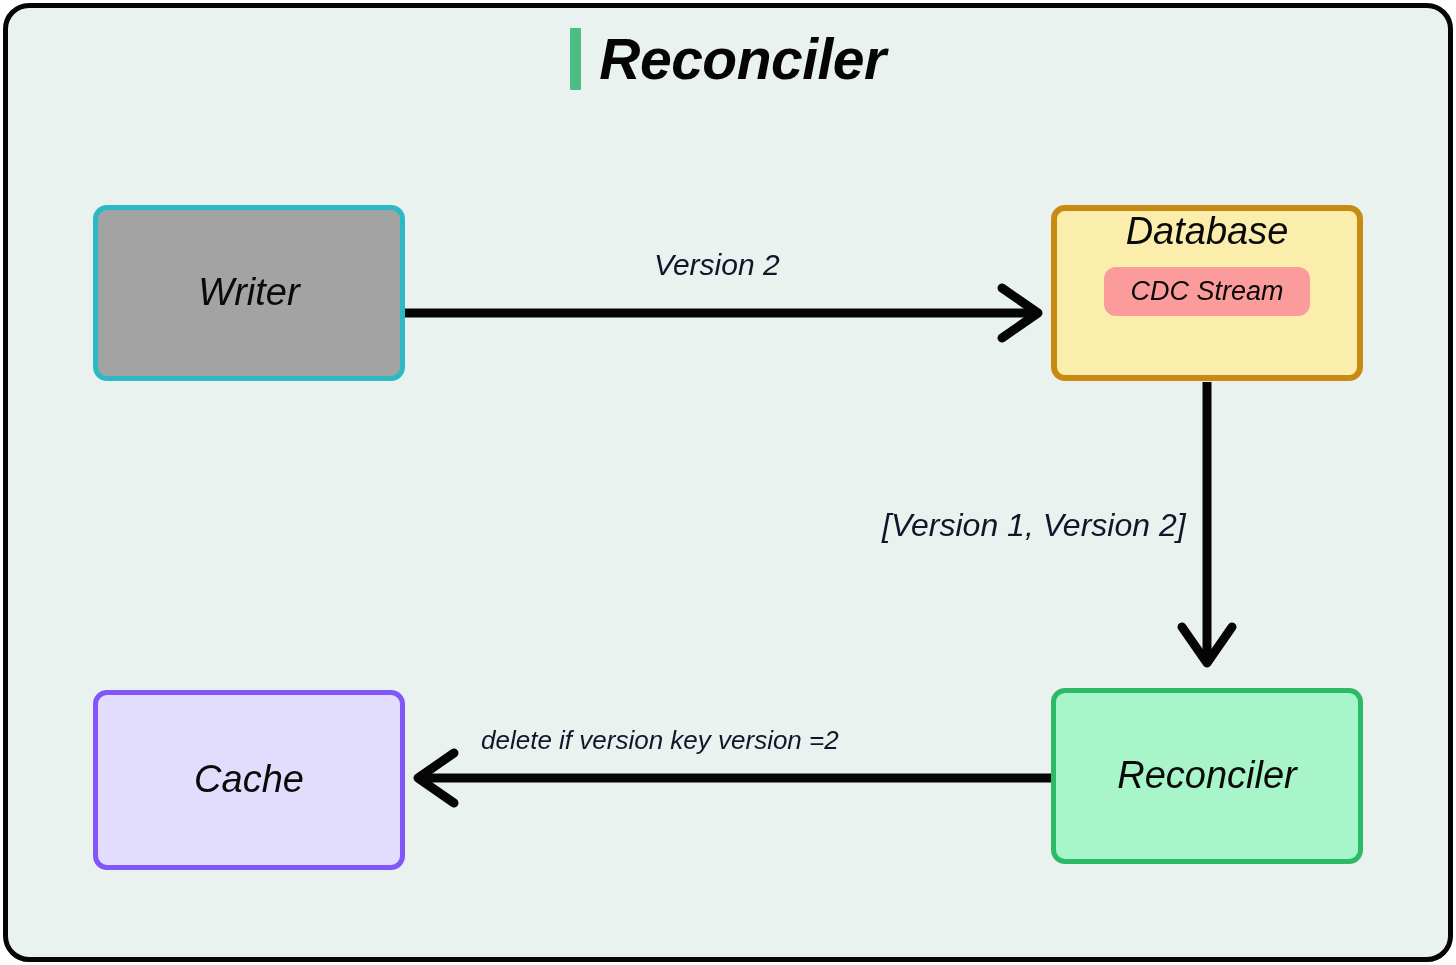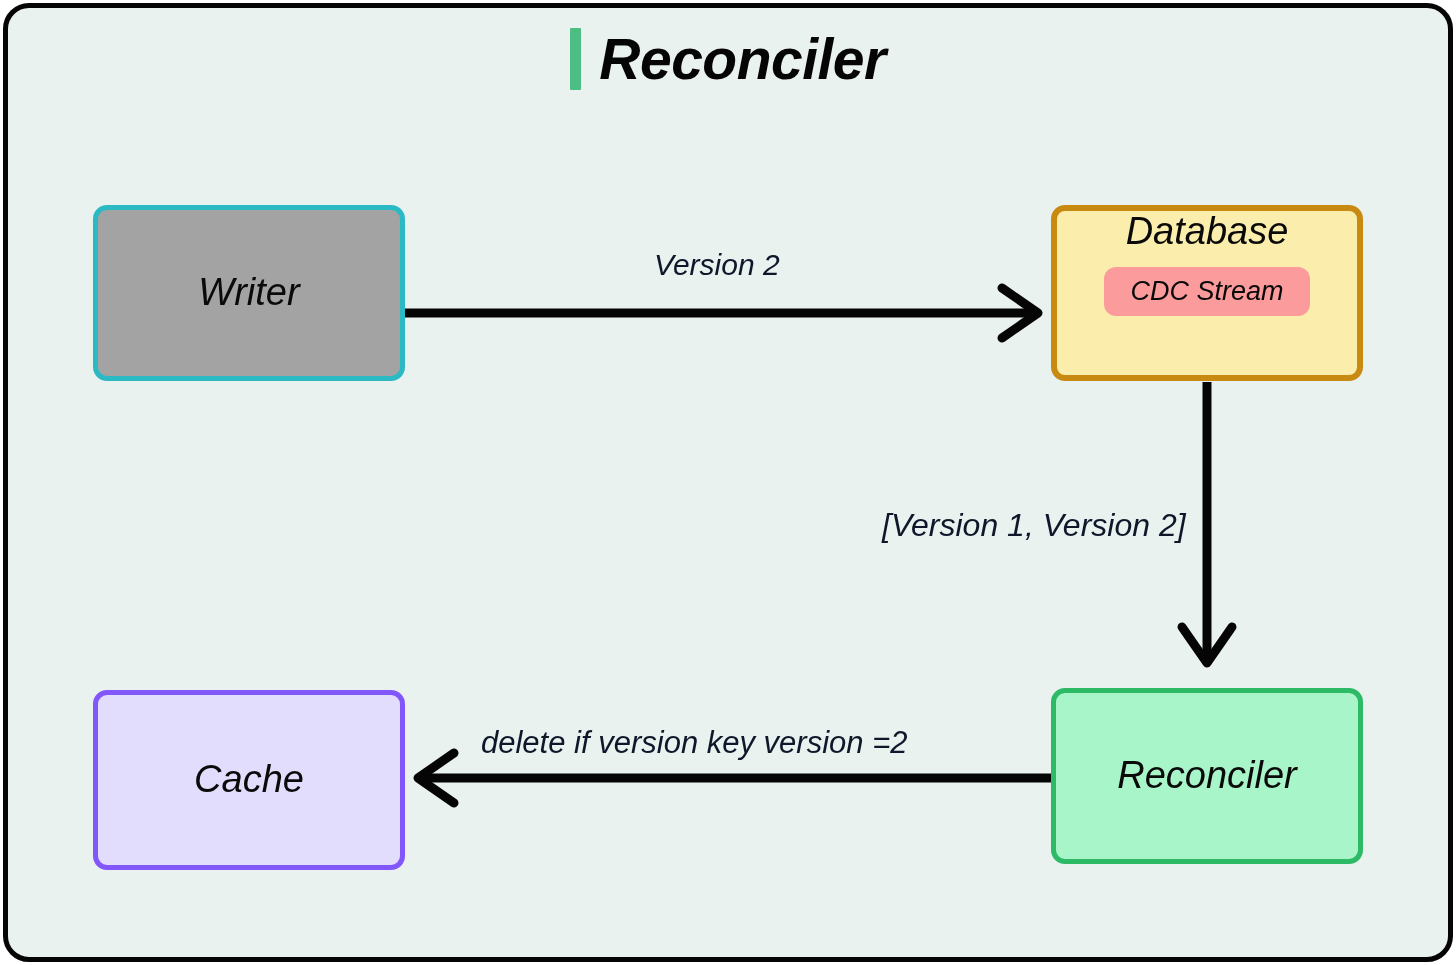--- a/index.html
+++ b/index.html
@@ -126,21 +126,21 @@
   
   .edge-label {
     position: absolute;
     font-size: 30px;
     color: #0f172a;
     white-space: nowrap;
     line-height: 1;
   }
   #label-version2      { left: 654px; top: 250px; }
   #label-versions-list { left: 834px; top: 509px; font-size: 32px; margin-left: 48px; }
-  #label-delete-if     { left: 481px; top: 727px; font-size: 31px; }
+  #label-delete-if     { left: 481px; top: 727px; font-size: 26px; }
 
   
   #edges {
     position: absolute;
     left: 0; top: 0;
     width: 1456px; height: 965px;
     pointer-events: none;
   }
 </style>
 </head>

